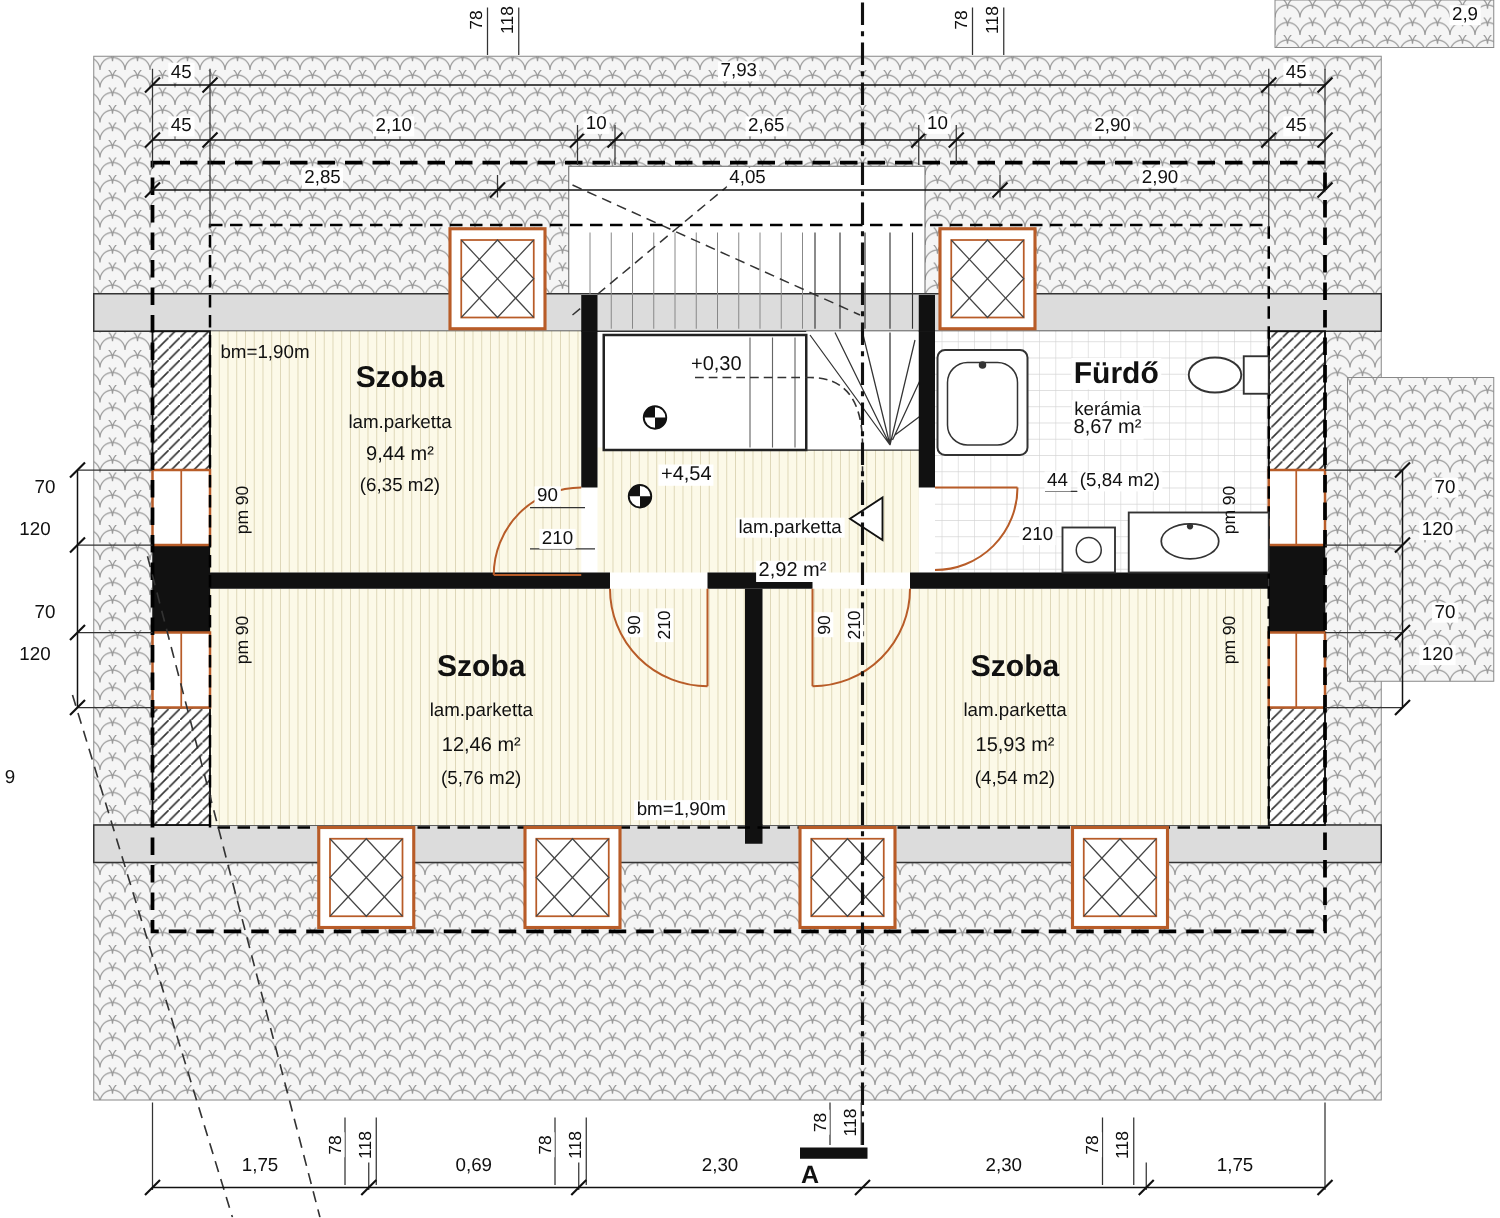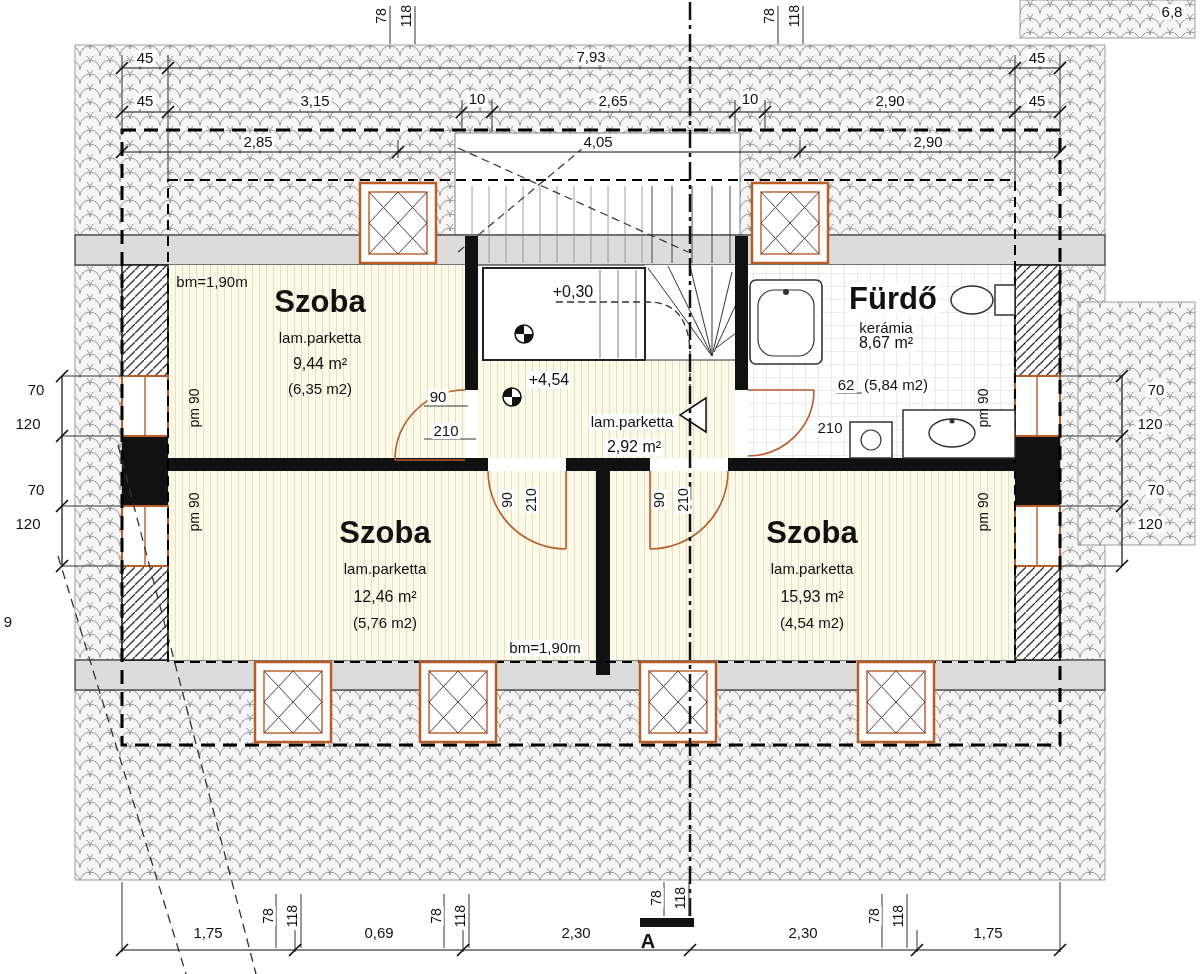--- a/index.html
+++ b/index.html
@@ -3,21 +3,21 @@
 <meta charset="utf-8">
 <style>
   html,body{margin:0;padding:0;background:#fff;}
   .canvas{position:relative;width:1200px;height:974px;background:#ffffff;overflow:hidden;
           font-family:"Liberation Sans",sans-serif;color:#111;}
   .canvas svg{position:absolute;left:0;top:0;}
   .lbl{position:absolute;transform:translate(-50%,-50%);font-size:15px;line-height:1.05;
        white-space:nowrap;color:#111;}
   .bg{background:#fff;padding:0 2px;}
   .rot{transform:translate(-50%,-50%) rotate(-90deg);font-size:14px;}
-  .big{font-size:31px;font-weight:bold;}
+  .big{font-size:24px;font-weight:bold;}
   .med{font-size:14px;font-weight:bold;margin-top:33px;}
   .s16{font-size:16px;}
   .sec{font-size:20px;font-weight:bold;}
 </style>
 </head>
 <body>
 
 <div class="canvas">
 
 <svg width="1200" height="974" viewBox="0 0 1200 974">
@@ -251,28 +251,28 @@
         <use href="#tk" x="1122" y="436"></use>
         <use href="#tk" x="1122" y="506"></use>
         <use href="#tk" x="1122" y="566"></use>
   </g>
 </svg>
 
 <div class="lbl rot bg" style="left:381px;top:16px">78</div>
 <div class="lbl rot bg" style="left:406px;top:16px">118</div>
 <div class="lbl rot bg" style="left:769px;top:16px">78</div>
 <div class="lbl rot bg" style="left:794px;top:16px">118</div>
-<div class="lbl bg" style="left:1172px;top:12px">6,8</div>
+<div class="lbl bg" style="left:1172px;top:12px">2,9</div>
 
 <div class="lbl bg" style="left:145px;top:58px">45</div>
 <div class="lbl bg" style="left:591px;top:57px">7,93</div>
 <div class="lbl bg" style="left:1037px;top:58px">45</div>
 
 <div class="lbl bg" style="left:145px;top:101px">45</div>
-<div class="lbl bg" style="left:315px;top:101px">3,15</div>
+<div class="lbl bg" style="left:315px;top:101px">2,10</div>
 <div class="lbl bg" style="left:477px;top:99px">10</div>
 <div class="lbl bg" style="left:613px;top:101px">2,65</div>
 <div class="lbl bg" style="left:750px;top:99px">10</div>
 <div class="lbl bg" style="left:890px;top:101px">2,90</div>
 <div class="lbl bg" style="left:1037px;top:101px">45</div>
 
 <div class="lbl bg" style="left:258px;top:142px">2,85</div>
 <div class="lbl bg" style="left:598px;top:142px">4,05</div>
 <div class="lbl bg" style="left:928px;top:142px">2,90</div>
 
@@ -285,26 +285,26 @@
 <div class="lbl" style="left:320px;top:389px">(6,35 m2)</div>
 
 <div class="lbl s16" style="left:573px;top:292px">+0,30</div>
 <div class="lbl s16 bg" style="left:549px;top:380px">+4,54</div>
 
 <div class="lbl bg" style="left:438px;top:397px">90</div>
 <div class="lbl bg" style="left:446px;top:431px">210</div>
 
 <div class="lbl med" style="left:636px;top:390px">Közl.</div>
 <div class="lbl bg" style="left:632px;top:422px">lam.parketta</div>
-<div class="lbl s16 bg" style="left:634px;top:447px">2,92 m²</div>
+<div class="lbl s16 bg" style="left:634px;top:457px">2,92 m²</div>
 
 <div class="lbl big bg" style="left:893px;top:299px">Fürdő</div>
 <div class="lbl bg" style="left:886px;top:328px">kerámia</div>
 <div class="lbl s16 bg" style="left:886px;top:343px">8,67 m²</div>
-<div class="lbl bg" style="left:846px;top:385px">62</div>
+<div class="lbl bg" style="left:846px;top:385px">44</div>
 <div class="lbl bg" style="left:896px;top:385px">(5,84 m2)</div>
 <div class="lbl bg" style="left:830px;top:428px">210</div>
 
 <div class="lbl rot" style="left:194px;top:408px">pm 90</div>
 <div class="lbl rot" style="left:194px;top:512px">pm 90</div>
 <div class="lbl rot" style="left:983px;top:408px">pm 90</div>
 <div class="lbl rot" style="left:983px;top:512px">pm 90</div>
 
 <div class="lbl bg" style="left:36px;top:390px">70</div>
 <div class="lbl bg" style="left:28px;top:424px">120</div>

